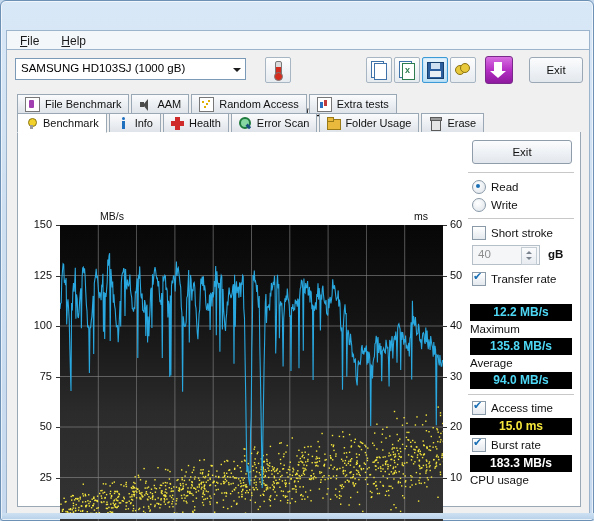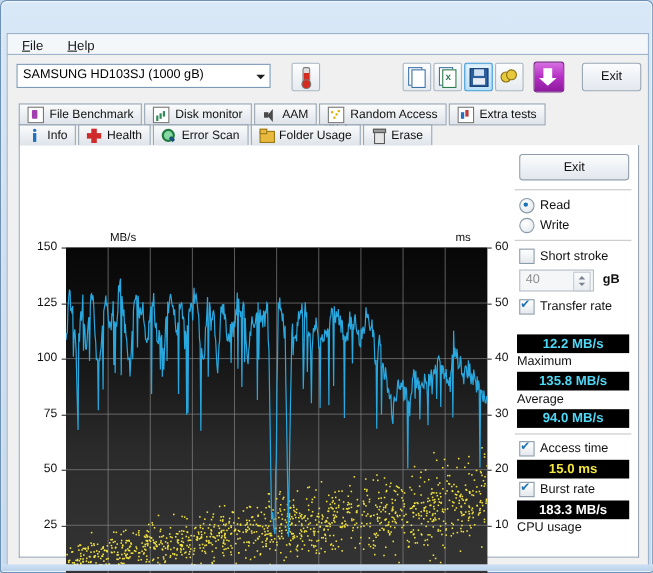--- a/index.html
+++ b/index.html
@@ -291,38 +291,38 @@
       </div>
       <div class="exit-btn">Exit</div>
     </div>
 
     <div class="tabrow tabrow1">
       <div class="tab">
         <span class="ticon i-flask"></span>
         <span>File Benchmark</span>
       </div>
       <div class="tab">
-        <span class="ticon i-bars"></span>
-        <span>Disk monitor</span>
-      </div>
-      <div class="tab">
         <span class="ticon i-spk"></span>
         <span>AAM</span>
       </div>
       <div class="tab">
         <span class="ticon i-rand"></span>
         <span>Random Access</span>
       </div>
       <div class="tab">
         <span class="ticon i-extra"></span>
         <span>Extra tests</span>
       </div>
     </div>
 
     <div class="tabrow tabrow2">
+      <div class="tab active">
+        <span class="ticon i-bulb"></span>
+        <span>Benchmark</span>
+      </div>
       <div class="tab">
         <span class="ticon i-info"></span>
         <span>Info</span>
       </div>
       <div class="tab">
         <span class="ticon i-cross"></span>
         <span>Health</span>
       </div>
       <div class="tab">
         <span class="ticon i-mag"></span>

